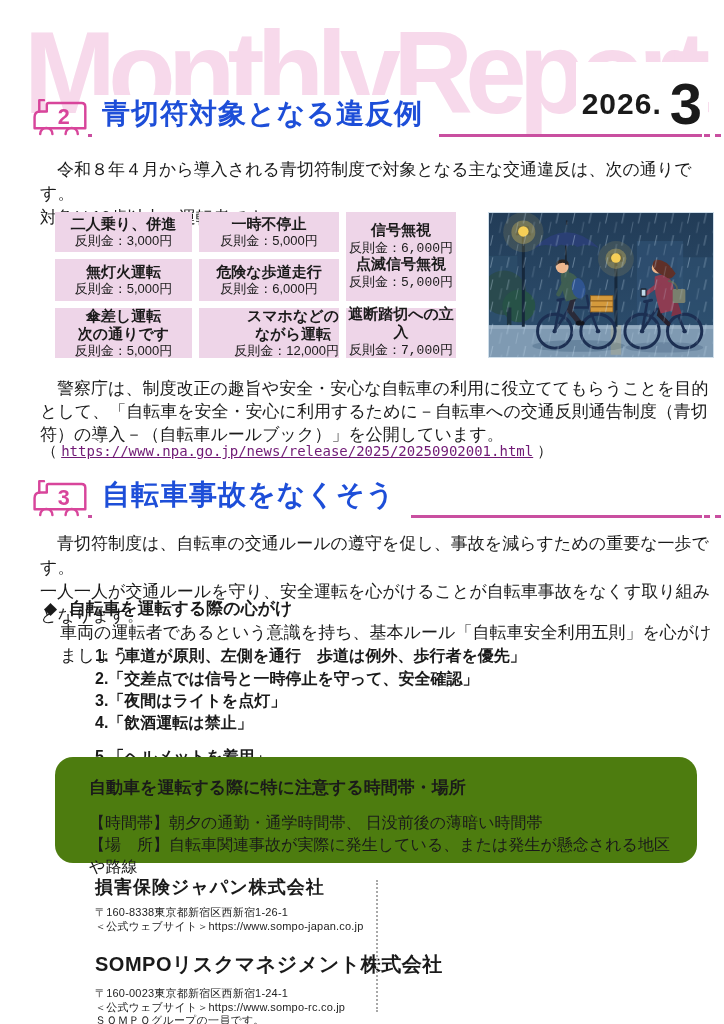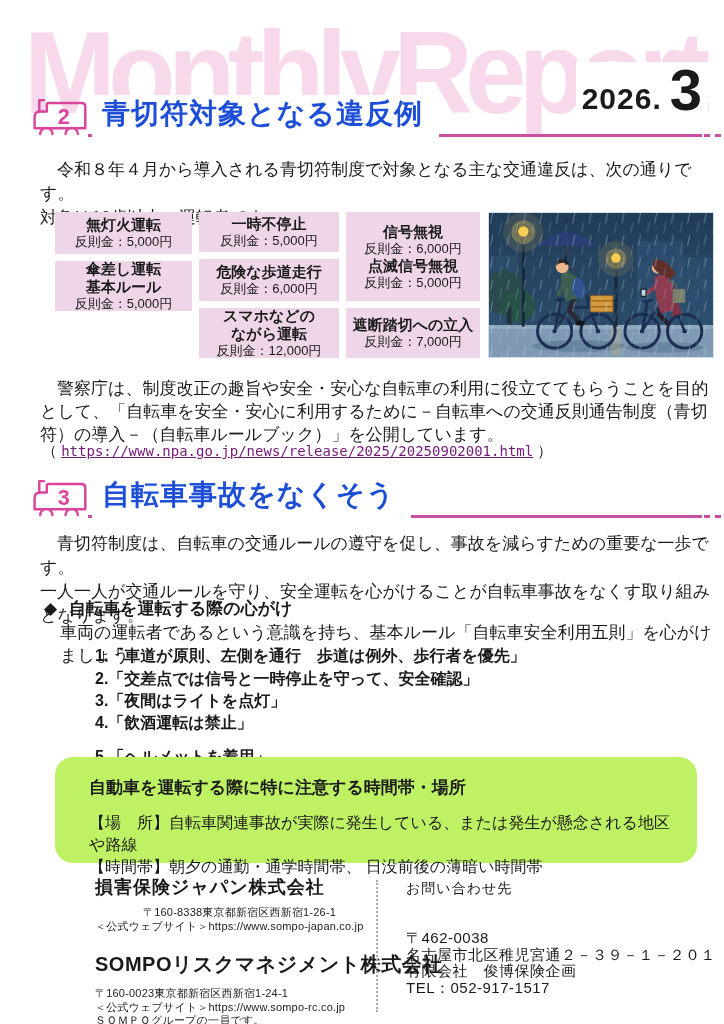--- a/index.html
+++ b/index.html
@@ -5,21 +5,21 @@
   * { margin:0; padding:0; box-sizing:border-box; }
   html,body { background:#ffffff; }
   body { font-family:"Liberation Sans","DejaVu Sans",sans-serif; color:#1a1a1a; }
   .page { position:relative; width:724px; height:1024px; background:#fff; overflow:hidden; }
 
   
   .logo { position:absolute; left:24px; top:6px; font-size:116px; font-weight:bold;
           color:#f7d9eb; letter-spacing:-8px; white-space:nowrap;
           transform:scaleX(.95); transform-origin:left top; z-index:0; }
   .date { position:absolute; right:16px; top:62px; z-index:2; background:#ffffff;
-          padding:2px 6px; display:flex; align-items:flex-end; }
+          padding:16px 6px; display:flex; align-items:center; }
   .date .yr { font-size:30px; font-weight:bold; letter-spacing:1px; }
   .date .mo { font-size:58px; font-weight:bold; margin-left:8px; line-height:.9; }
 
   
   .sec-head { position:absolute; left:0; width:724px; z-index:2; }
   .truck { position:absolute; left:28px; top:0; }
   .sec-title { position:absolute; left:92px; top:2px; background:#fff; padding:0 16px 4px 10px;
                font-size:28px; font-weight:800; letter-spacing:1px; color:#1d4ed8; white-space:nowrap; }
   .rule { position:absolute; left:88px; height:3px; background:#c94fa0; }
   .rule-dash { position:absolute; height:3px;
@@ -40,30 +40,30 @@
   .url-line { position:absolute; left:42px; top:442px; font-size:15px; z-index:1; }
   .url-line a { color:#701a75; font-family:"DejaVu Sans Mono","Liberation Mono",monospace; font-size:14px; }
   .url-line .paren { color:#222; }
 
   .tips-head { position:absolute; left:44px; top:597px; font-size:17px; font-weight:bold; z-index:1; }
   .tips-head .dia { margin-right:12px; }
   .tips-lead { position:absolute; left:60px; top:621px; font-size:17px; z-index:1; }
   .rule-item { position:absolute; left:95px; font-size:16px; z-index:1;font-weight:bold; }
 
   .notice { position:absolute; left:55px; top:757px; width:642px; height:106px;
-            background:#bef264; border-radius:18px; padding:19px 24px 0 34px; z-index:1; }
+            background:#4d7c0f; border-radius:18px; padding:19px 24px 0 34px; z-index:1; }
   .notice-title { font-size:17px; font-weight:bold; margin-bottom:13px; }
   .notice-line { font-size:16px; line-height:22px; }
 
   
   .f-left { position:absolute; left:95px; top:875px; z-index:1; }
   .f-name1 { font-size:18px; font-weight:bold; letter-spacing:1px; }
   .f-small { font-size:11px; color:#222; line-height:13.5px; letter-spacing:.2px; }
   .f-name2 { font-size:20px; font-weight:bold; letter-spacing:.5px; margin-top:18px; }
-  .mt6 { margin-top:7px;margin-left:48px; } .mt4 { margin-top:9px; }
+  .mt6 { margin-top:7px; } .mt4 { margin-top:9px; }
   .f-sep { position:absolute; left:376px; top:880px; height:132px; border-left:2px dotted #a8a8a8; z-index:1; }
   .f-right { position:absolute; left:406px; top:880px; z-index:1; }
   .f-label { font-size:14px; letter-spacing:1px; }
   .f-contact { margin-top:32px; font-size:15px; line-height:16.5px; letter-spacing:.5px; }
 </style>
 </head>
 <body>
 
 <div class="page">
 
@@ -85,46 +85,50 @@
     </svg>
     <div class="rule" style="top:41px; width:614px;"></div>
     <div class="rule-dash" style="top:41px; left:704px; width:20px;"></div>
     <div class="sec-title">青切符対象となる違反例</div>
   </div>
 
   <div class="para" style="left:40px; top:158px; width:676px;">　令和８年４月から導入される青切符制度で対象となる主な交通違反は、次の通りです。
 対象は16歳以上の運転者です。</div>
 
   <div class="vcol" style="left:55px; width:137px;">
+    <div class="vcell" style="height:40px;">
+      <div class="vname">二人乗り、併進</div>
+      <div class="vfine">反則金：3,000円</div>
+    </div>
     <div class="vcell" style="height:42px;">
       <div class="vname">無灯火運転</div>
       <div class="vfine">反則金：5,000円</div>
     </div>
     <div class="vcell" style="height:50px;">
       <div class="vname">傘差し運転
-基本ルール</div>
+次の通りです</div>
       <div class="vfine">反則金：5,000円</div>
     </div>
   </div>
   <div class="vcol" style="left:199px; width:140px;">
     <div class="vcell" style="height:40px;">
       <div class="vname">一時不停止</div>
       <div class="vfine">反則金：5,000円</div>
     </div>
     <div class="vcell" style="height:42px;">
       <div class="vname">危険な歩道走行</div>
       <div class="vfine">反則金：6,000円</div>
     </div>
-    <div class="vcell" style="height:50px;">
+    <div class="vcell" style="height:50px;align-items:flex-end;">
       <div class="vname">スマホなどの
 ながら運転</div>
       <div class="vfine">反則金：12,000円</div>
     </div>
   </div>
-  <div class="vcol" style="left:346px; width:134px;">
+  <div class="vcol" style="left:346px; width:110px;font-family:Liberation Mono, monospace;">
     <div class="vcell" style="height:89px;">
       <div class="vname">信号無視</div>
       <div class="vfine">反則金：6,000円</div>
       <div class="vname">点滅信号無視</div>
       <div class="vfine">反則金：5,000円</div>
     </div>
     <div class="vcell" style="height:50px;">
       <div class="vname">遮断踏切への立入</div>
       <div class="vfine">反則金：7,000円</div>
     </div>
@@ -234,37 +238,28 @@
   </div>
   <div class="tips-lead">車両の運転者であるという意識を持ち、基本ルール「自転車安全利用五則」を心がけましょう。</div>
   <div class="rule-item" style="top:646px;">1.「車道が原則、左側を通行　歩道は例外、歩行者を優先」</div>
   <div class="rule-item" style="top:669px;text-align:right;">2.「交差点では信号と一時停止を守って、安全確認」</div>
   <div class="rule-item" style="top:691px;">3.「夜間はライトを点灯」</div>
   <div class="rule-item" style="top:713px;">4.「飲酒運転は禁止」</div>
   <div class="rule-item" style="top:735px;margin-top:12px;">5.「ヘルメットを着用」</div>
 
   <div class="notice">
     <div class="notice-title">自動車を運転する際に特に注意する時間帯・場所</div>
+    <div class="notice-line">【時間帯】朝夕の通勤・通学時間帯、 日没前後の薄暗い時間帯</div>
     <div class="notice-line">【場　所】自転車関連事故が実際に発生している、または発生が懸念される地区や路線</div>
-    <div class="notice-line">【時間帯】朝夕の通勤・通学時間帯、 日没前後の薄暗い時間帯</div>
   </div>
 
   <div class="f-left">
     <div class="f-name1">損害保険ジャパン株式会社</div>
     <div class="f-small mt6">〒160-8338東京都新宿区西新宿1-26-1</div>
     <div class="f-small">＜公式ウェブサイト＞https://www.sompo-japan.co.jp</div>
     <div class="f-name2">SOMPOリスクマネジメント株式会社</div>
     <div class="f-small mt4">〒160-0023東京都新宿区西新宿1-24-1</div>
     <div class="f-small">＜公式ウェブサイト＞https://www.sompo-rc.co.jp</div>
     <div class="f-small">ＳＯＭＰＯグループの一員です。</div>
   </div>
   <div class="f-sep"></div>
-  <div class="f-right">
-    <div class="f-label">お問い合わせ先</div>
-    <div class="f-contact">
-      <div>〒462-0038</div>
-      <div>名古屋市北区稚児宮通２－３９－１－２０１</div>
-      <div>有限会社　俊博保険企画</div>
-      <div>TEL：052-917-1517</div>
-    </div>
-  </div>
 
 </div>
 
 </body></html>

